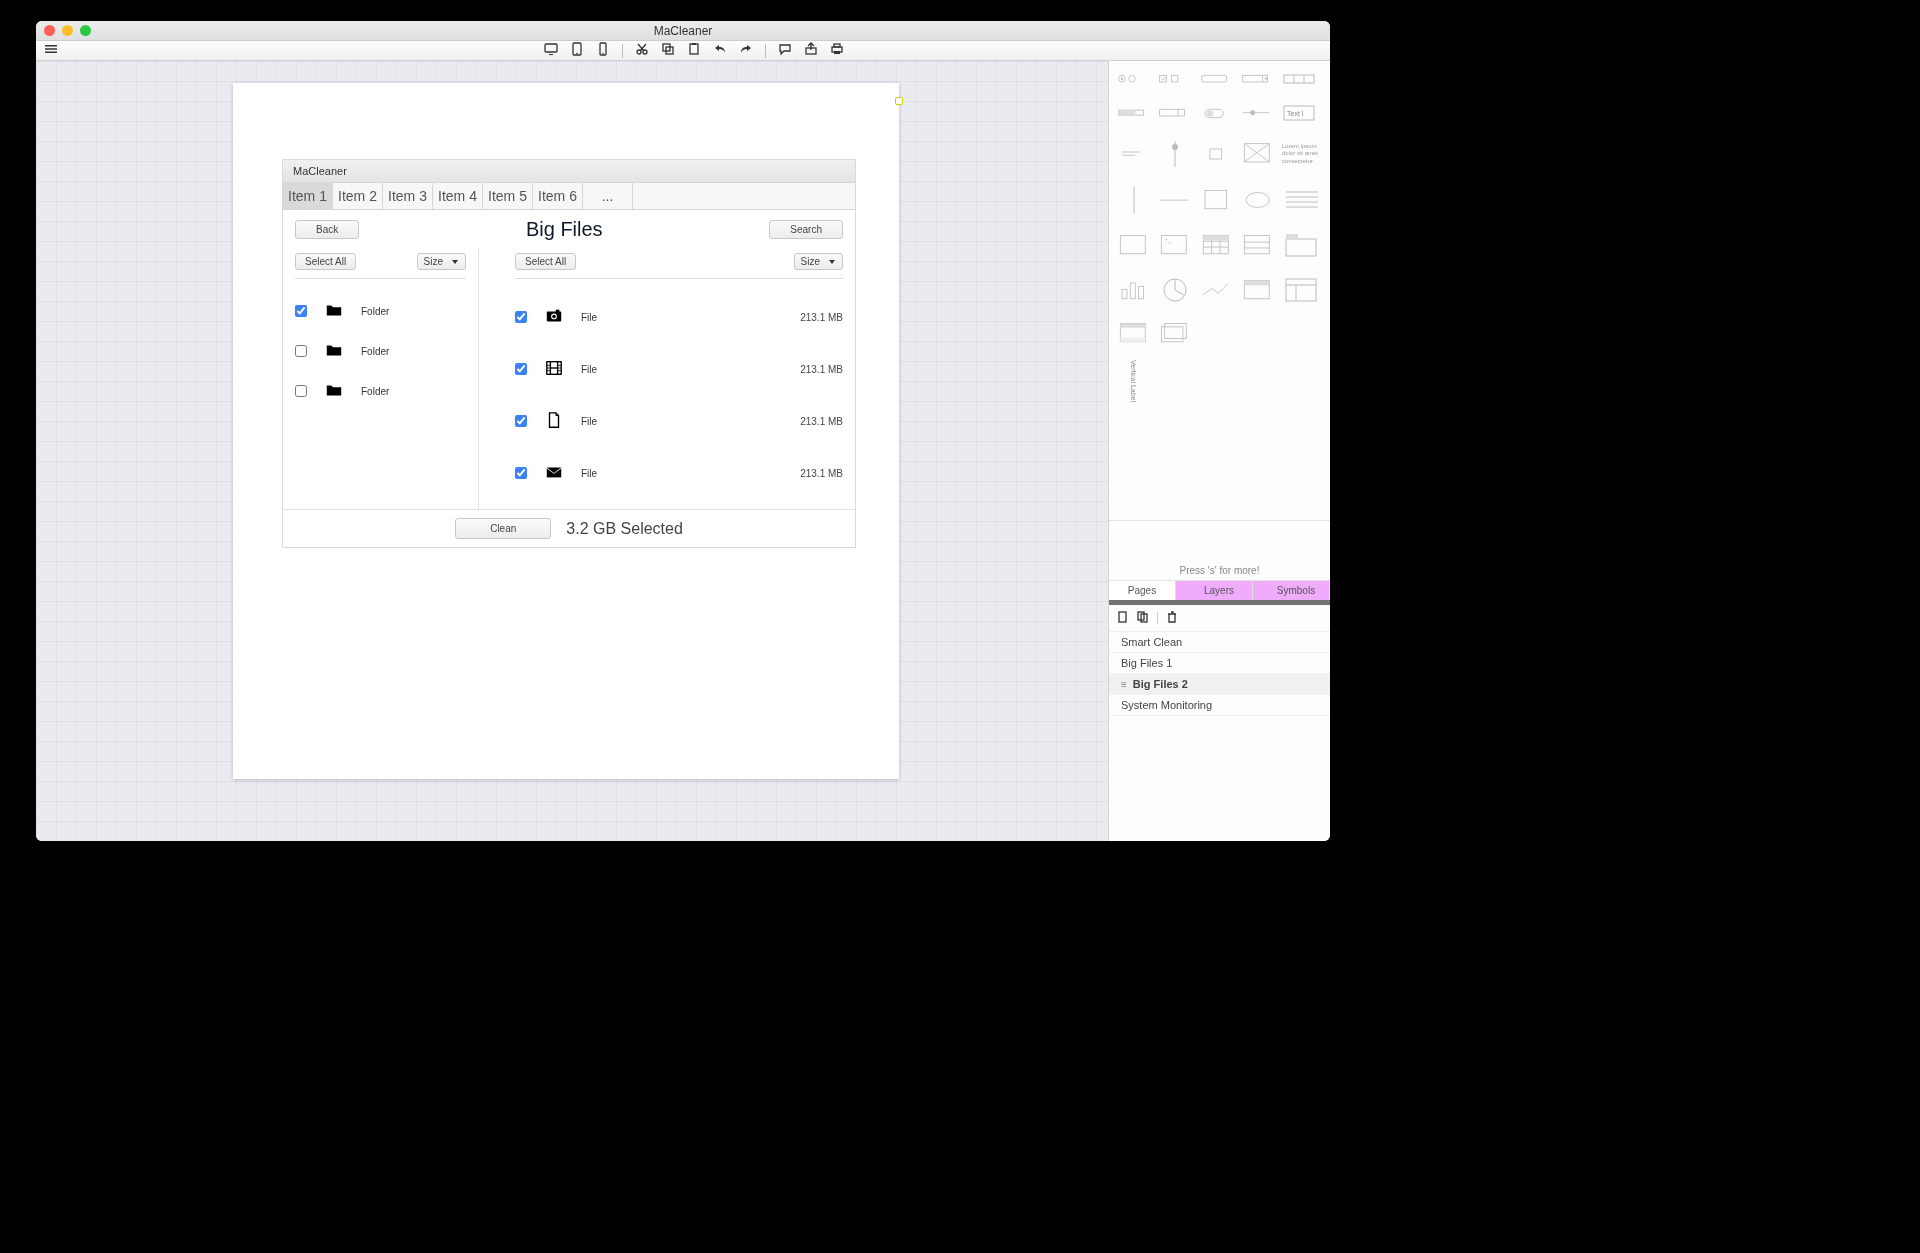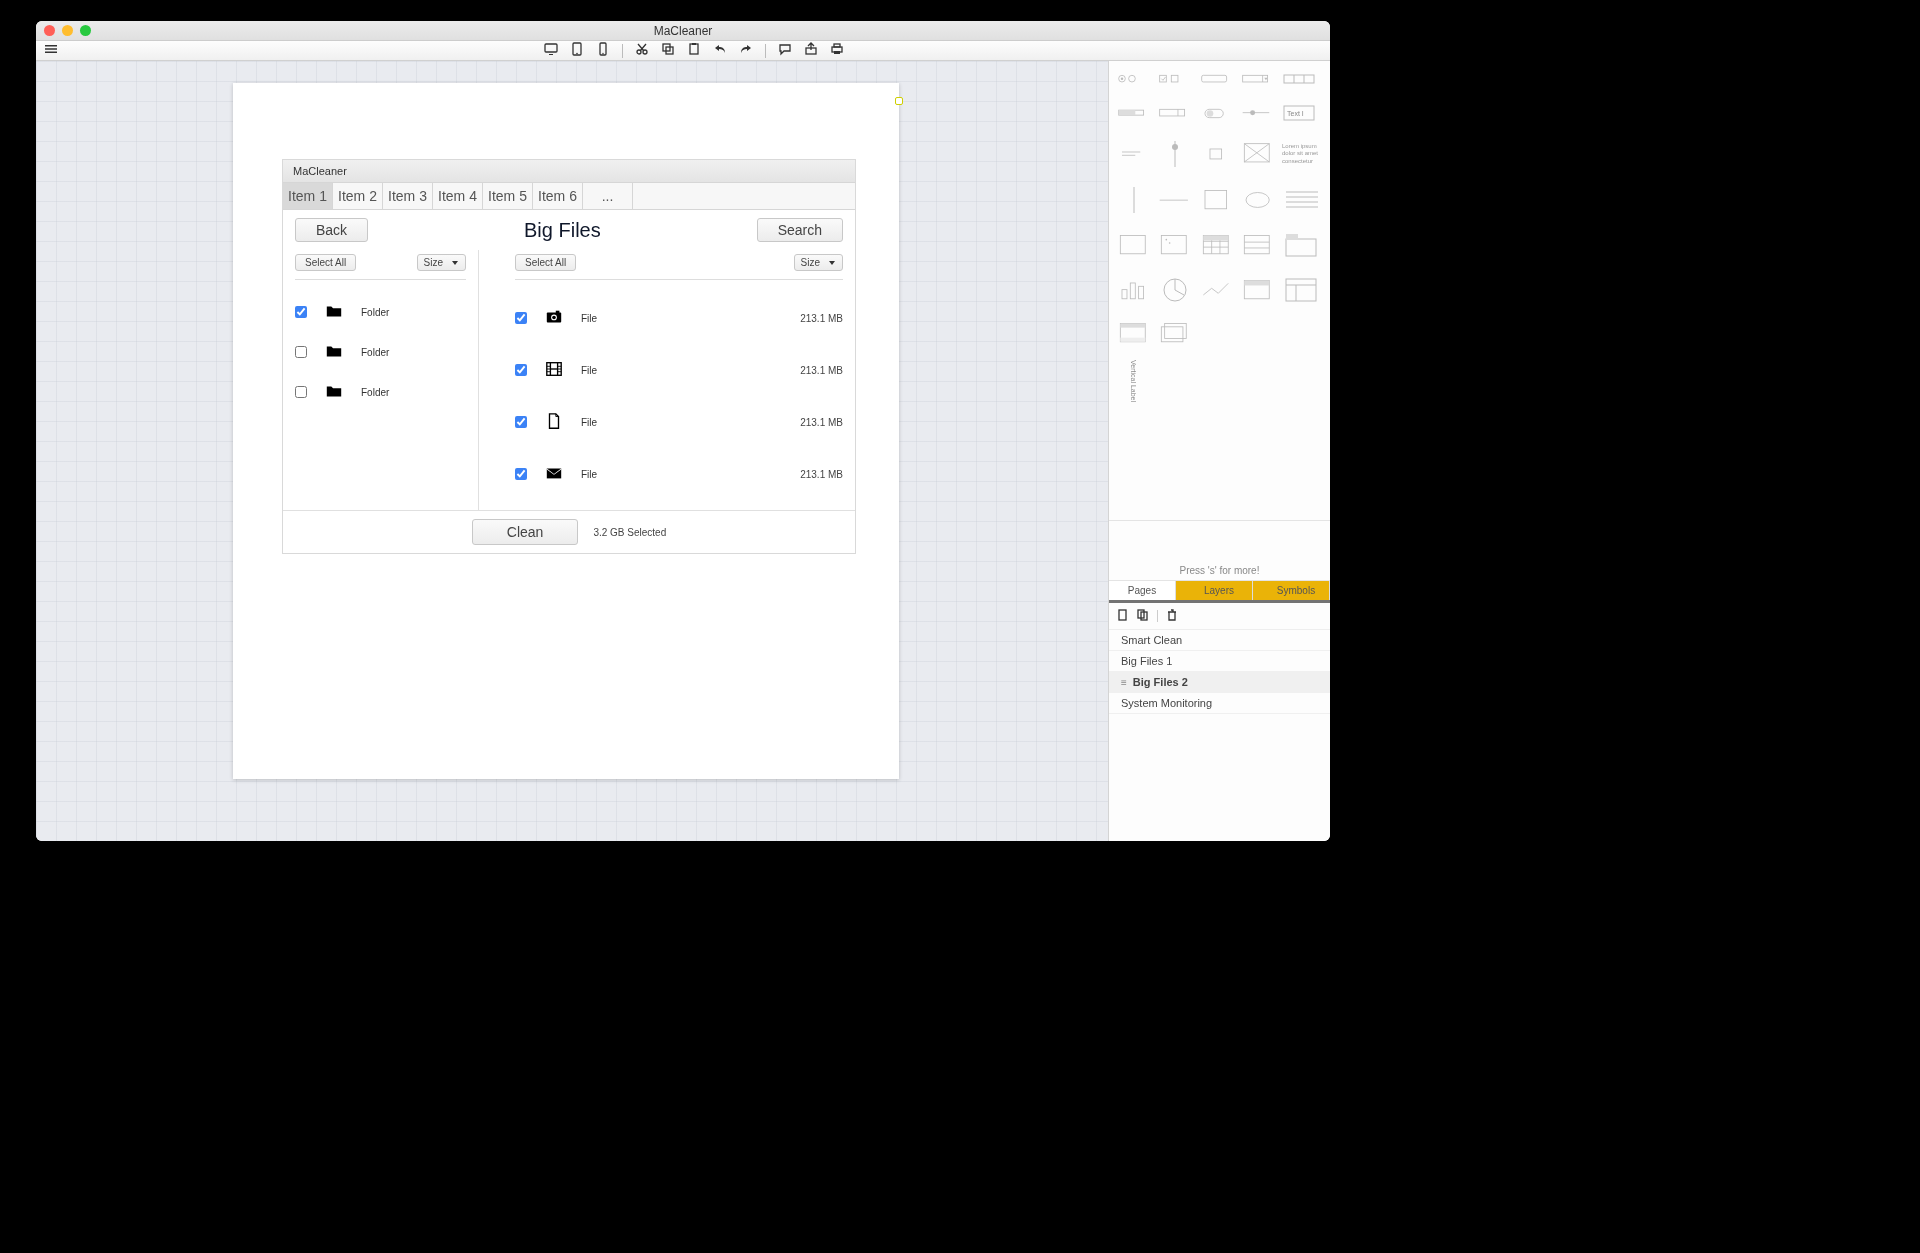--- a/index.html
+++ b/index.html
@@ -33,43 +33,43 @@
 .artboard { position:absolute; left:197px; top:22px; width:666px; height:696px; background:#fff; box-shadow:0 1px 4px rgba(0,0,0,.2); }
 .artboard-handle { position:absolute; right:-4px; top:14px; width:8px;height:8px; background:#fff; border:1px solid #cfcf00; border-radius:2px;}
 
 
 .mock { position:absolute; left:49px; top:76px; right:49px; width:574px; border:1px solid #d9d9d9; background:#fff; font-size:11px; color:#333;}
 .mock-title { background:linear-gradient(#f0f0f0,#e4e4e4); border-bottom:1px solid #d6d6d6; padding:5px 10px; font-size:11px;}
 .mock-tabs { display:flex; border-bottom:1px solid #d6d6d6; background:#f7f7f7;}
 .mock-tab { padding:5px 0; width:50px; text-align:center; border-right:1px solid #d6d6d6; font-size:14px; color:#555; cursor:pointer;}
 .mock-tab.active { background:#d9d9d9;}
 .mock-top-row { display:flex; align-items:center; padding:8px 12px; }
-.mock-btn { background:linear-gradient(#fafafa,#ececec); border:1px solid #c8c8c8; border-radius:3px; padding:3px 20px; font-size:14px; color:#444; cursor:pointer;}
+.mock-btn { background:linear-gradient(#fafafa,#ececec); border:1px solid #c8c8c8; border-radius:3px; padding:3px 20px; font-size:10px; color:#444; cursor:pointer;}
 .mock-h1 { flex:1; text-align:center; font-size:20px; color:#0f172a; font-weight:400;}
 .mock-cols { display:flex;gap:24px; }
 .mock-col { padding:0 12px 10px 12px;}
 .mock-col.left { width:196px; border-right:1px solid #e0e0e0;}
 .mock-col.right { flex:1;}
 .col-head { display:flex; align-items:center; gap:8px; padding:4px 0 8px 0; border-bottom:1px solid #ddd; margin-bottom:12px;}
 .mock-small-btn { background:linear-gradient(#fafafa,#ececec); border:1px solid #c8c8c8; border-radius:3px; padding:2px 9px; font-size:10px; color:#444; cursor:pointer;}
 .mock-select { margin-left:auto; display:flex; align-items:center; background:linear-gradient(#fafafa,#ececec); border:1px solid #c8c8c8; border-radius:3px; padding:2px 6px; font-size:10px; color:#444; gap:8px; cursor:pointer;}
 .mock-row { display:flex; align-items:center; gap:18px; padding:10px 0; font-size:10px;}
 .mock-row input[type=checkbox]{ width:12px;height:12px; accent-color:#3b82f6;}
 .row-size { margin-left:auto; font-size:10px; color:#444;}
 .mock-footer { border-top:1px solid #e0e0e0; padding:8px; display:flex; align-items:center; justify-content:center; gap:8px;}
 .mock-footer .mock-btn { padding:4px 34px;}
-.footer-text { font-size:10px; color:#444;margin-left:7px;}
+.footer-text { font-size:16px; color:#444;margin-left:7px;}
 
 
 .right-panel { position:absolute; top:40px; bottom:0; right:0; width:222px; background:#fdfdfd; border-left:1px solid #d4d4d4; display:flex; flex-direction:column;}
 .palette { padding:10px 8px; display:grid; grid-template-columns:repeat(5,1fr); gap:16px 8px; align-content:start; height:460px; border-bottom:1px solid #e4e4e4;}
 .pcell { display:flex; align-items:center; justify-content:center; cursor:pointer;}
 .pcell svg { max-width:42px; max-height:30px;}
 .palette-hint { text-align:center; font-size:10px; color:#888; padding:4px 0; border-bottom:1px solid #e4e4e4;margin-top:40px;}
-.panel-tabs { display:flex; border-bottom:3px solid #737373; background:#eab308;gap:10px;}
+.panel-tabs { display:flex; border-bottom:5px solid #737373; background:#f0abfc;gap:10px;}
 .panel-tab { flex:1; text-align:center; font-size:10px; padding:4px 0; border-right:1px solid #ddd; color:#555; cursor:pointer;}
 .panel-tab.active { background:#fff;}
 .panel-icons { display:flex; gap:8px; padding:4px 8px; border-bottom:1px solid #eee; align-items:center;}
 .panel-icons svg { width:12px;height:12px;}
 .page-list .page-row { padding:4px 12px; font-size:11px; color:#444; border-bottom:1px solid #f0f0f0; cursor:pointer; display:flex; align-items:center; gap:6px;}
 .page-row.active { background:#f0f0f0; font-weight:bold;}
 .drag-handle { font-size:10px; color:#888;}
 
 .ic { fill:#333; }
 .ic-line { stroke:#333; stroke-width:1.3; fill:none;}

